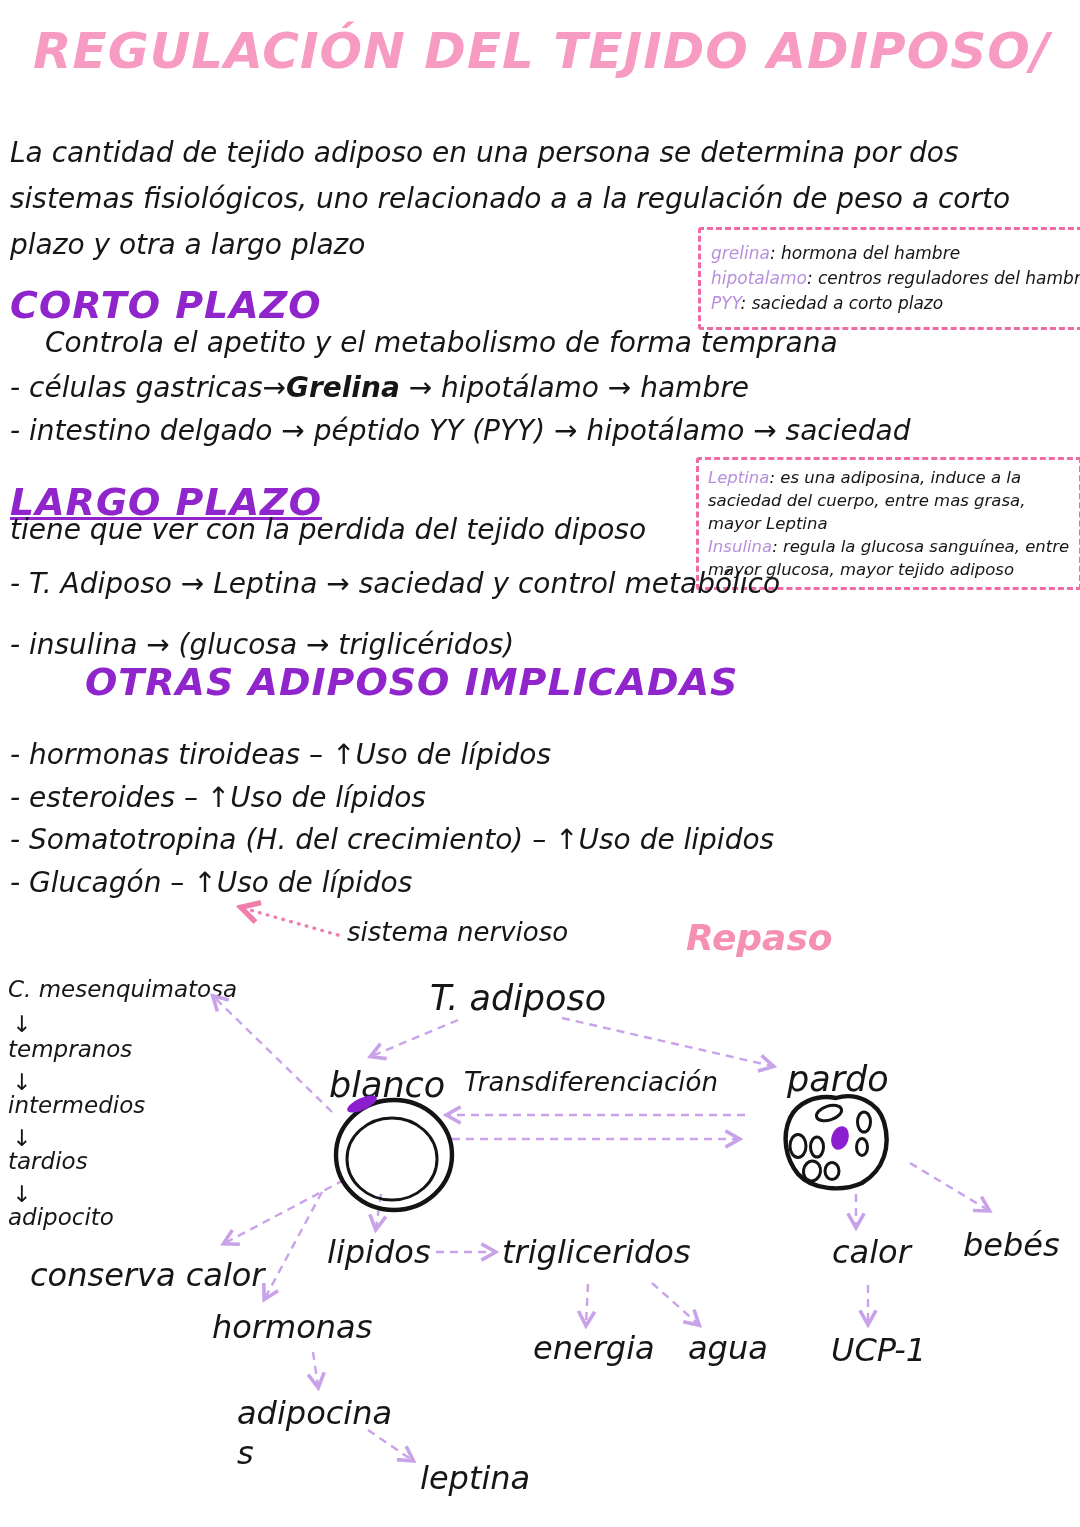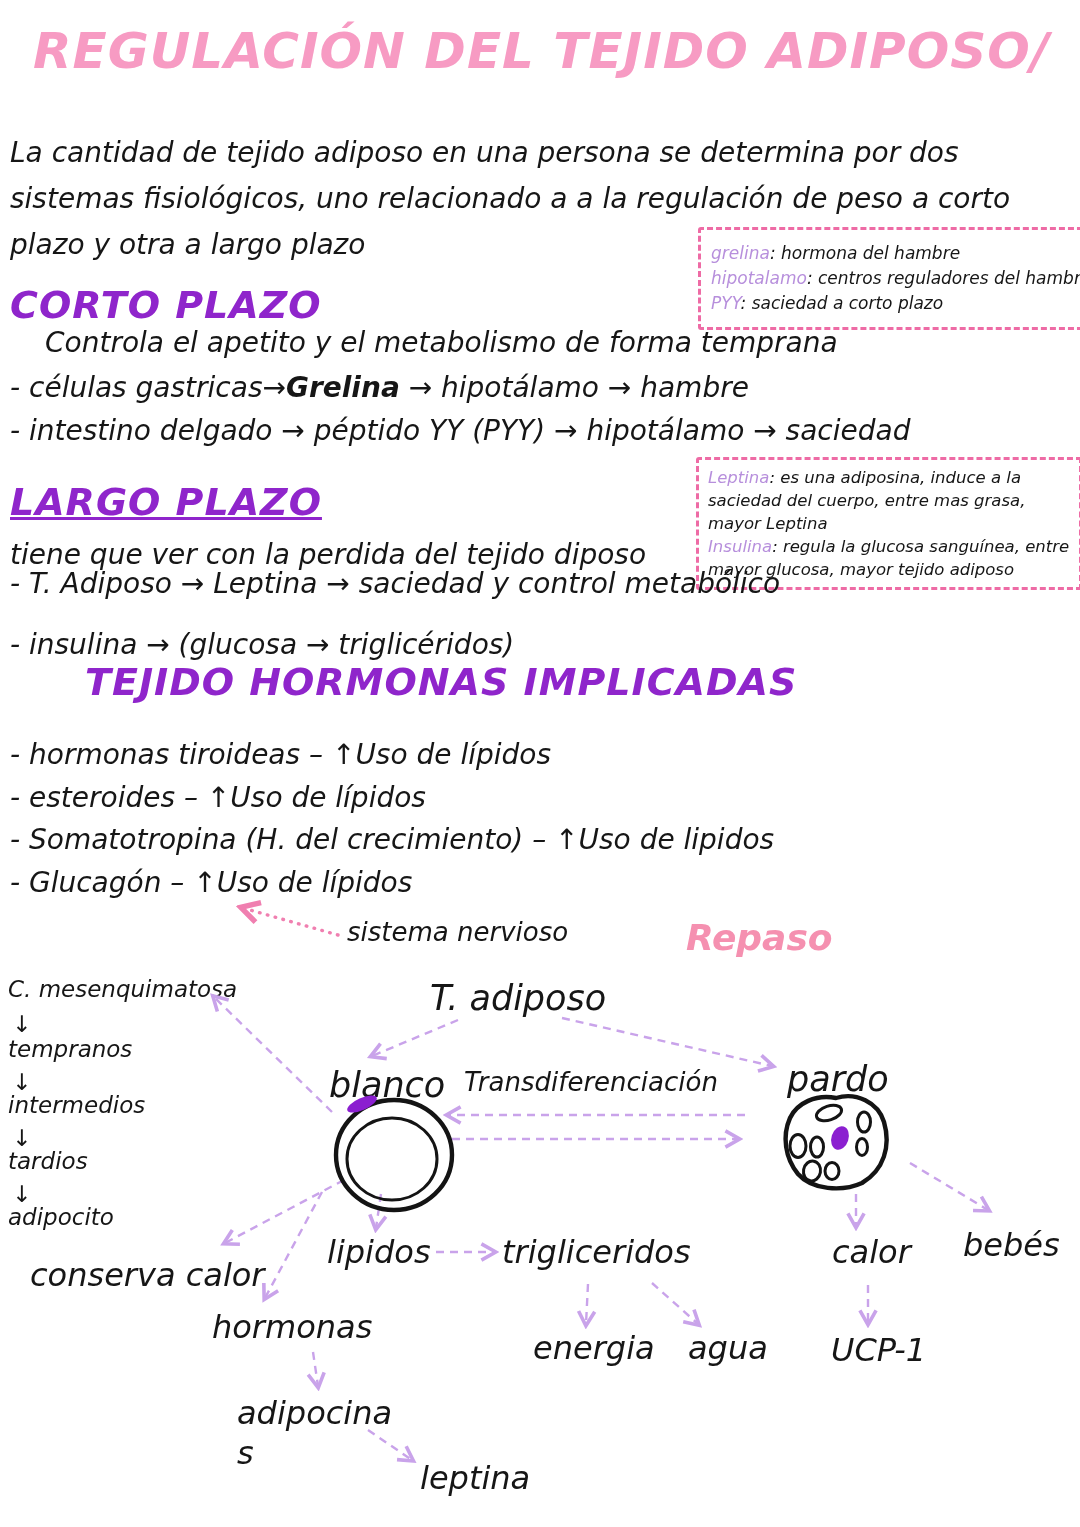--- a/index.html
+++ b/index.html
@@ -54,25 +54,25 @@
   <div class="abs body-line" style="left:10px;top:326px;margin-left:35px;">Controla el apetito y el metabolismo de forma temprana</div>
   <div class="abs body-line" style="left:10px;top:371px;"><span>- células gastricas→</span><span class="bold">Grelina</span><span> → hipotálamo → hambre</span></div>
   <div class="abs body-line" style="left:10px;top:414px;">- intestino delgado → péptido YY (PYY) → hipotálamo → saciedad</div>
 
   <div class="defbox" id="box2">
     <p><span class="term">Leptina</span><span>: es una adiposina, induce a la saciedad del cuerpo, entre mas grasa, mayor Leptina</span></p>
     <p><span class="term">Insulina</span><span>: regula la glucosa sanguínea, entre mayor glucosa, mayor tejido adiposo</span></p>
   </div>
 
   <div class="abs heading" style="left:10px;top:480px;text-decoration:underline;">LARGO PLAZO</div>
-  <div class="abs body-line" style="left:10px;top:538px;">tiene que ver con la perdida del tejido diposo</div>
+  <div class="abs body-line" style="left:10px;top:513px;">tiene que ver con la perdida del tejido diposo</div>
   <div class="abs body-line" style="left:10px;top:567px;">- T. Adiposo → Leptina → saciedad y control metabólico</div>
   <div class="abs body-line" style="left:10px;top:628px;">- insulina → (glucosa → triglicéridos)</div>
 
-  <div class="abs heading" style="left:85px;top:660px;">TEJIDO HORMONAS IMPLICADAS</div>
+  <div class="abs heading" style="left:85px;top:660px;">OTRAS ADIPOSO IMPLICADAS</div>
   <div class="abs list" style="left:10px;top:734px;">
     <div class="body-line">- hormonas tiroideas – ↑Uso de lípidos</div>
     <div class="body-line">- esteroides – ↑Uso de lípidos</div>
     <div class="body-line">- Somatotropina (H. del crecimiento) – ↑Uso de lipidos</div>
     <div class="body-line">- Glucagón – ↑Uso de lípidos</div>
   </div>
 
   <svg style="position:absolute;left:0;top:893px;" width="1080" height="634" viewBox="0 893 1080 634" xmlns="http://www.w3.org/2000/svg">
     <defs>
       <marker id="mA" viewBox="0 0 12 12" refX="9" refY="6" markerWidth="9" markerHeight="9" orient="auto">

